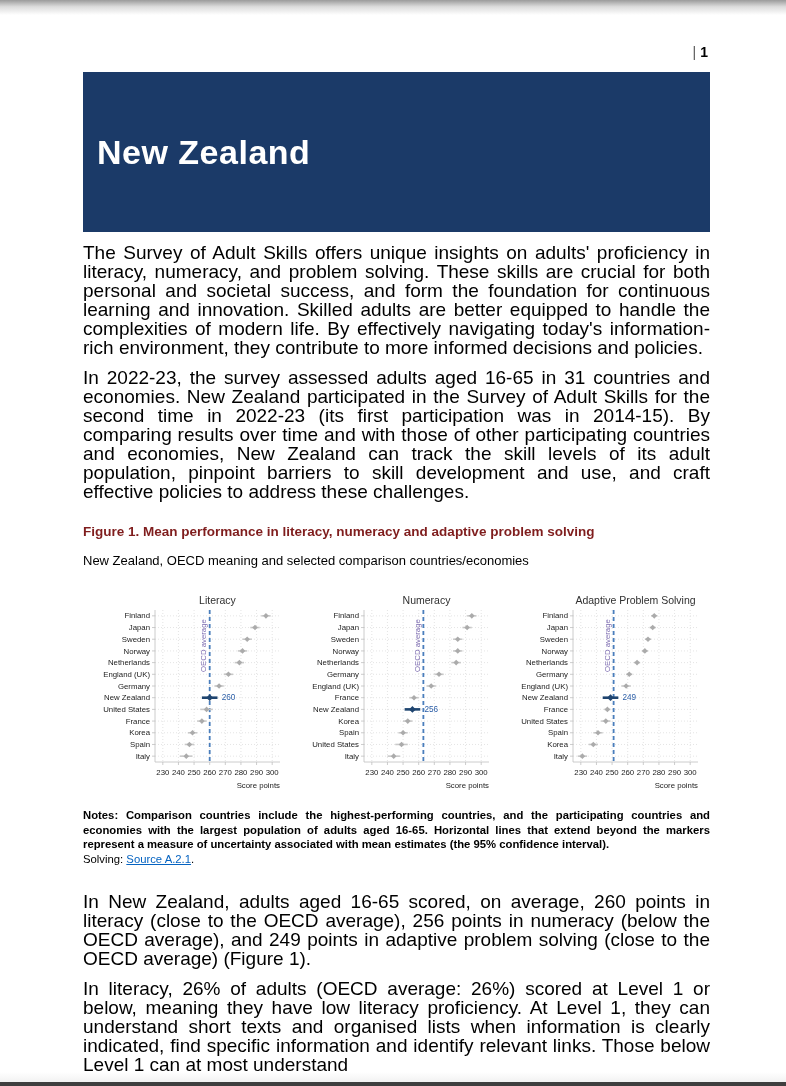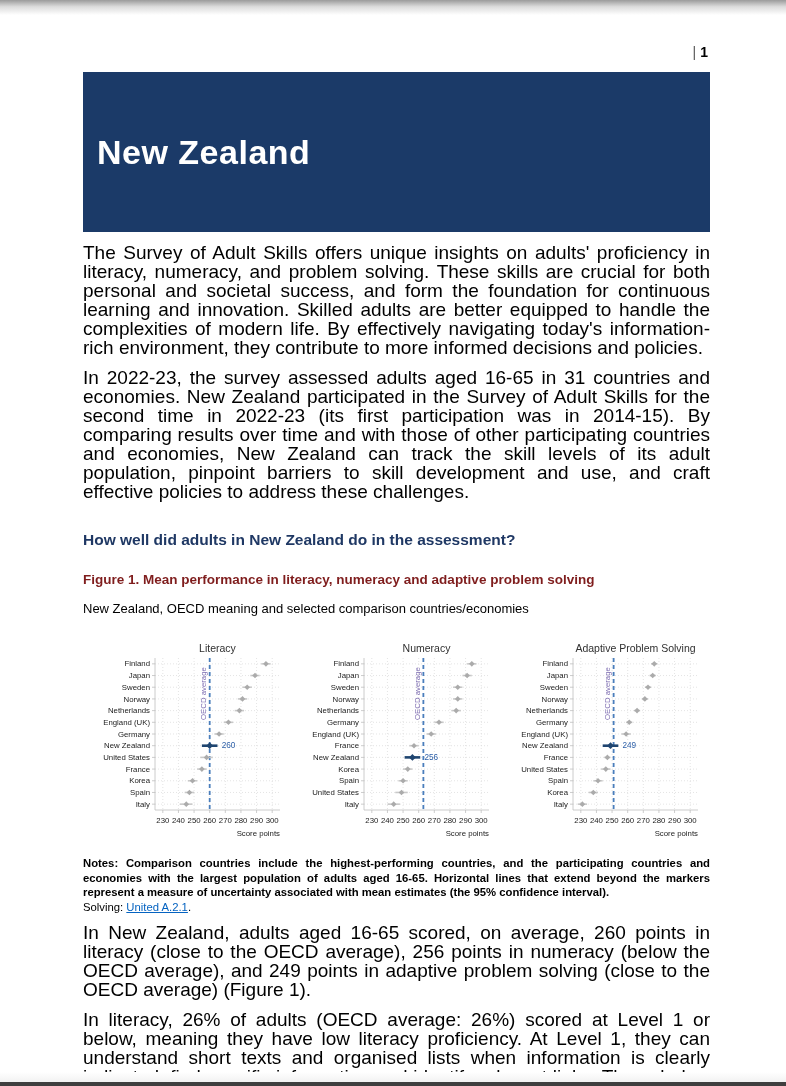--- a/index.html
+++ b/index.html
@@ -39,21 +39,20 @@
   </div>
 
   <div class="content">
     <div class="banner">
       <h1>New Zealand</h1>
     </div>
 
     <p class="body-text">The Survey of Adult Skills offers unique insights on adults' proficiency in literacy, numeracy, and problem solving. These skills are crucial for both personal and societal success, and form the foundation for continuous learning and innovation. Skilled adults are better equipped to handle the complexities of modern life. By effectively navigating today's information-rich environment, they contribute to more informed decisions and policies.</p>
     <p class="body-text">In 2022-23, the survey assessed adults aged 16-65 in 31 countries and economies. New Zealand participated in the Survey of Adult Skills for the second time in 2022-23 (its first participation was in 2014-15). By comparing results over time and with those of other participating countries and economies, New Zealand can track the skill levels of its adult population, pinpoint barriers to skill development and use, and craft effective policies to address these challenges.</p>
 
-    <h2 class="section">How well did adults in New Zealand do in the assessment?</h2>
 
     <h3 class="figtitle">Figure 1. Mean performance in literacy, numeracy and adaptive problem solving</h3>
     <p class="figsubtitle">New Zealand, OECD meaning and selected comparison countries/economies</p>
 
     <div class="charts">
       <div class="chart-panel" id="chart-0"><svg viewBox="0 0 209 200" width="209" height="200">
             <g>
               <line x1="79.8125" y1="16" x2="79.8125" y2="168" stroke="#d9d9d9" stroke-width="0.7" stroke-dasharray="1 2"></line>
               <line x1="95.4375" y1="16" x2="95.4375" y2="168" stroke="#d9d9d9" stroke-width="0.7" stroke-dasharray="1 2"></line>
               <line x1="111.0625" y1="16" x2="111.0625" y2="168" stroke="#d9d9d9" stroke-width="0.7" stroke-dasharray="1 2"></line>
@@ -426,22 +425,22 @@
             </g>
             <g>
               <line x1="76.6875" y1="162.15384615384616" x2="86.0625" y2="162.15384615384616" stroke="#c9c9c9" stroke-width="1.6"></line>
               <path d="M 78.575 162.15384615384616 L 81.375 159.35384615384615 L 84.175 162.15384615384616 L 81.375 164.95384615384617 Z" fill="#ababab"></path>
             </g>
             <text x="134.5" y="10" text-anchor="middle" font-size="10.5" fill="#303030">Adaptive Problem Solving</text>
           </svg></div>
     </div>
 
     <p class="notes">Notes: Comparison countries include the highest-performing countries, and the participating countries and economies with the largest population of adults aged 16-65. Horizontal lines that extend beyond the markers represent a measure of uncertainty associated with mean estimates (the 95% confidence interval).</p>
-    <p class="source"><span>Solving: </span><a href="#">United A.2.1</a><span>.</span></p>
-
-    <p class="body-text" style="margin-top:9px;">In New Zealand, adults aged 16-65 scored, on average, 260 points in literacy (close to the OECD average), 256 points in numeracy (below the OECD average), and 249 points in adaptive problem solving (close to the OECD average) (Figure 1).</p>
+    <p class="source"><span>Solving: </span><a href="#">Source A.2.1</a><span>.</span></p>
+
+    <p class="body-text" style="margin-top:26px;">In New Zealand, adults aged 16-65 scored, on average, 260 points in literacy (close to the OECD average), 256 points in numeracy (below the OECD average), and 249 points in adaptive problem solving (close to the OECD average) (Figure 1).</p>
     <p class="body-text">In literacy, 26% of adults (OECD average: 26%) scored at Level 1 or below, meaning they have low literacy proficiency. At Level 1, they can understand short texts and organised lists when information is clearly indicated, find specific information and identify relevant links. Those below Level 1 can at most understand</p>
   </div>
 
 
   <div class="bottom-fade"></div>
   <div class="bottom-bar"></div>
 </div>
 
 </body></html>

